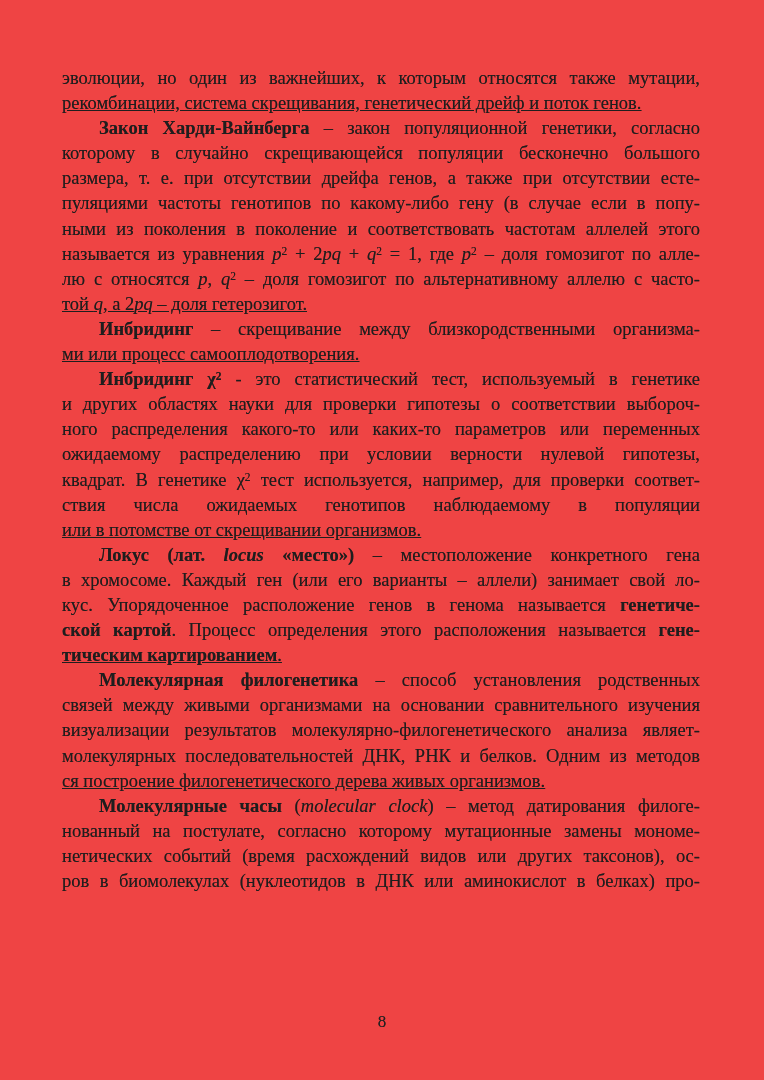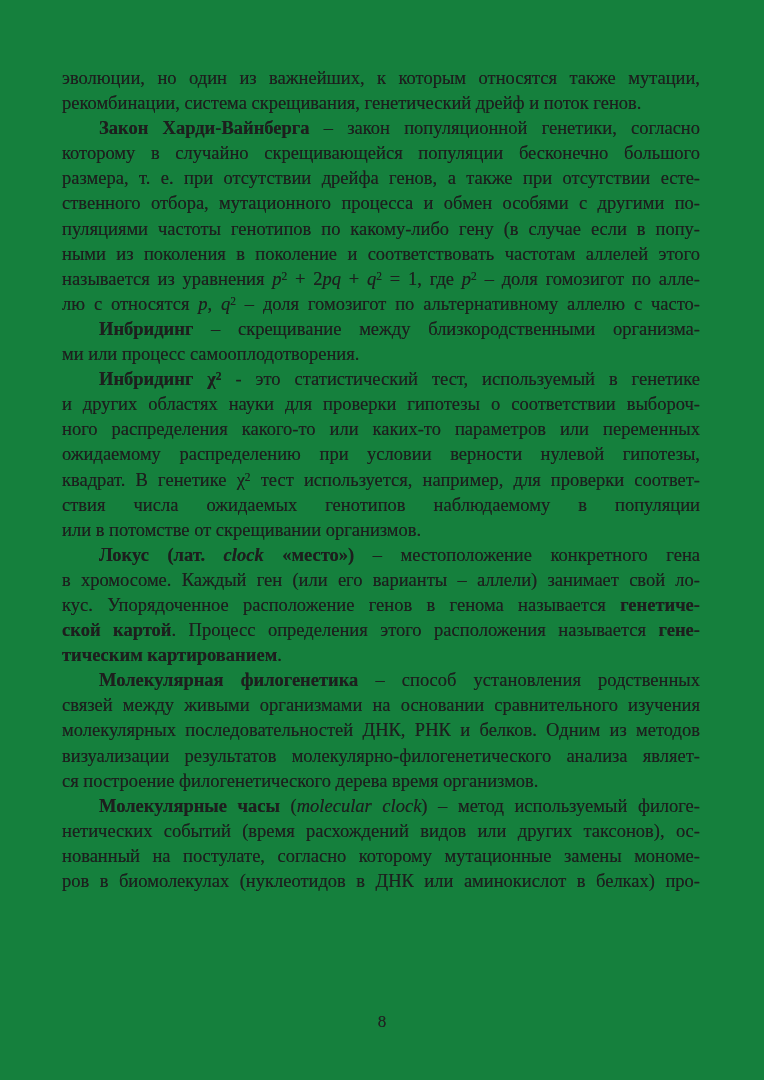--- a/index.html
+++ b/index.html
@@ -10,40 +10,40 @@
   body {
     width: 764px;
     height: 1080px;
     position: relative;
     overflow: hidden;
     font-family: "Liberation Serif", "DejaVu Serif", serif;
   }
   .page {
     position: absolute;
     inset: 0;
-    background: #15803d;
+    background: #ef4444;
   }
   .text-block {
     position: absolute;
     left: 62px;
     top: 68px;
     width: 638px;
     color: #1e1e1e;
     font-size: 18.5px;
     text-shadow: 0 0 0.5px rgba(20,20,20,0.55);
   }
   .para { margin: 0; padding: 0; }
   .line {
     height: 25.1px;
     overflow: hidden;
     text-align: justify;
     text-align-last: justify;
     white-space: normal;
   }
-  .line.last { text-align-last: left; }
+  .line.last { text-align-last: left; text-decoration: underline; }
   .line.indent { text-indent: 37px; }
   .b { font-weight: bold; }
   .i { font-style: italic; }
   sup {
     font-size: 0.62em;
     line-height: 0;
     vertical-align: 0.45em;
   }
   .page-number {
     position: absolute;
@@ -62,54 +62,54 @@
 <div class="page">
   <div class="text-block" id="text-block">
       <div class="para">
         <div class="line"><span>эволюции, но один из важнейших, к которым относятся также мутации,</span></div>
         <div class="line last"><span>рекомбинации, система скрещивания, генетический дрейф и поток генов.</span></div>
       </div>
       <div class="para">
         <div class="line indent"><span class="b">Закон Харди-Вайнберга</span><span> – закон популяционной генетики, согласно</span></div>
         <div class="line"><span>которому в случайно скрещивающейся популяции бесконечно большого</span></div>
         <div class="line"><span>размера, т. е. при отсутствии дрейфа генов, а также при отсутствии есте-</span></div>
-        <div class="line"><span>ственного отбора, мутационного процесса и обмен особями с другими по-</span></div>
         <div class="line"><span>пуляциями частоты генотипов по какому-либо гену (в случае если в попу-</span></div>
         <div class="line"><span>ными из поколения в поколение и соответствовать частотам аллелей этого</span></div>
         <div class="line"><span>называется из уравнения </span><span class="i">p</span><sup>2</sup><span> + 2</span><span class="i">pq</span><span> + </span><span class="i">q</span><sup>2</sup><span> = 1, где </span><span class="i">p</span><sup>2</sup><span> – доля гомозигот по алле-</span></div>
         <div class="line"><span>лю с относятся </span><span class="i">p</span><span>, </span><span class="i">q</span><sup>2</sup><span> – доля гомозигот по альтернативному аллелю с часто-</span></div>
+        <div class="line last"><span>той </span><span class="i">q</span><span>, а 2</span><span class="i">pq</span><span> – доля гетерозигот.</span></div>
       </div>
       <div class="para">
         <div class="line indent"><span class="b">Инбридинг</span><span> – скрещивание между близкородственными организма-</span></div>
         <div class="line last"><span>ми или процесс самооплодотворения.</span></div>
       </div>
       <div class="para">
         <div class="line indent"><span class="b">Инбридинг χ</span><sup class="b">2</sup><span> - это статистический тест, используемый в генетике</span></div>
         <div class="line"><span>и других областях науки для проверки гипотезы о соответствии выбороч-</span></div>
         <div class="line"><span>ного распределения какого-то или каких-то параметров или переменных</span></div>
         <div class="line"><span>ожидаемому распределению при условии верности нулевой гипотезы,</span></div>
         <div class="line"><span>квадрат. В генетике χ</span><sup>2</sup><span> тест используется, например, для проверки соответ-</span></div>
         <div class="line"><span>ствия числа ожидаемых генотипов наблюдаемому в популяции</span></div>
         <div class="line last"><span>или в потомстве от скрещивании организмов.</span></div>
       </div>
       <div class="para">
-        <div class="line indent"><span class="b">Локус (лат. </span><span class="b i">clock</span><span class="b"> «место»)</span><span> – местоположение конкретного гена</span></div>
+        <div class="line indent"><span class="b">Локус (лат. </span><span class="b i">locus</span><span class="b"> «место»)</span><span> – местоположение конкретного гена</span></div>
         <div class="line"><span>в хромосоме. Каждый ген (или его варианты – аллели) занимает свой ло-</span></div>
         <div class="line"><span>кус. Упорядоченное расположение генов в генома называется </span><span class="b">генетиче-</span></div>
         <div class="line"><span class="b">ской картой</span><span>. Процесс определения этого расположения называется </span><span class="b">гене-</span></div>
         <div class="line last"><span class="b">тическим картированием</span><span>.</span></div>
       </div>
       <div class="para">
         <div class="line indent"><span class="b">Молекулярная филогенетика</span><span> – способ установления родственных</span></div>
         <div class="line"><span>связей между живыми организмами на основании сравнительного изучения</span></div>
+        <div class="line"><span>визуализации результатов молекулярно-филогенетического анализа являет-</span></div>
         <div class="line"><span>молекулярных последовательностей ДНК, РНК и белков. Одним из методов</span></div>
-        <div class="line"><span>визуализации результатов молекулярно-филогенетического анализа являет-</span></div>
-        <div class="line last"><span>ся построение филогенетического дерева время организмов.</span></div>
+        <div class="line last"><span>ся построение филогенетического дерева живых организмов.</span></div>
       </div>
       <div class="para">
-        <div class="line indent"><span class="b">Молекулярные часы</span><span> (</span><span class="i">molecular clock</span><span>) – метод используемый филоге-</span></div>
+        <div class="line indent"><span class="b">Молекулярные часы</span><span> (</span><span class="i">molecular clock</span><span>) – метод датирования филоге-</span></div>
+        <div class="line"><span>нованный на постулате, согласно которому мутационные замены мономе-</span></div>
         <div class="line"><span>нетических событий (время расхождений видов или других таксонов), ос-</span></div>
-        <div class="line"><span>нованный на постулате, согласно которому мутационные замены мономе-</span></div>
         <div class="line"><span>ров в биомолекулах (нуклеотидов в ДНК или аминокислот в белках) про-</span></div>
       </div>
     </div>
   <div class="page-number">8</div>
 </div>
 
 </body></html>

